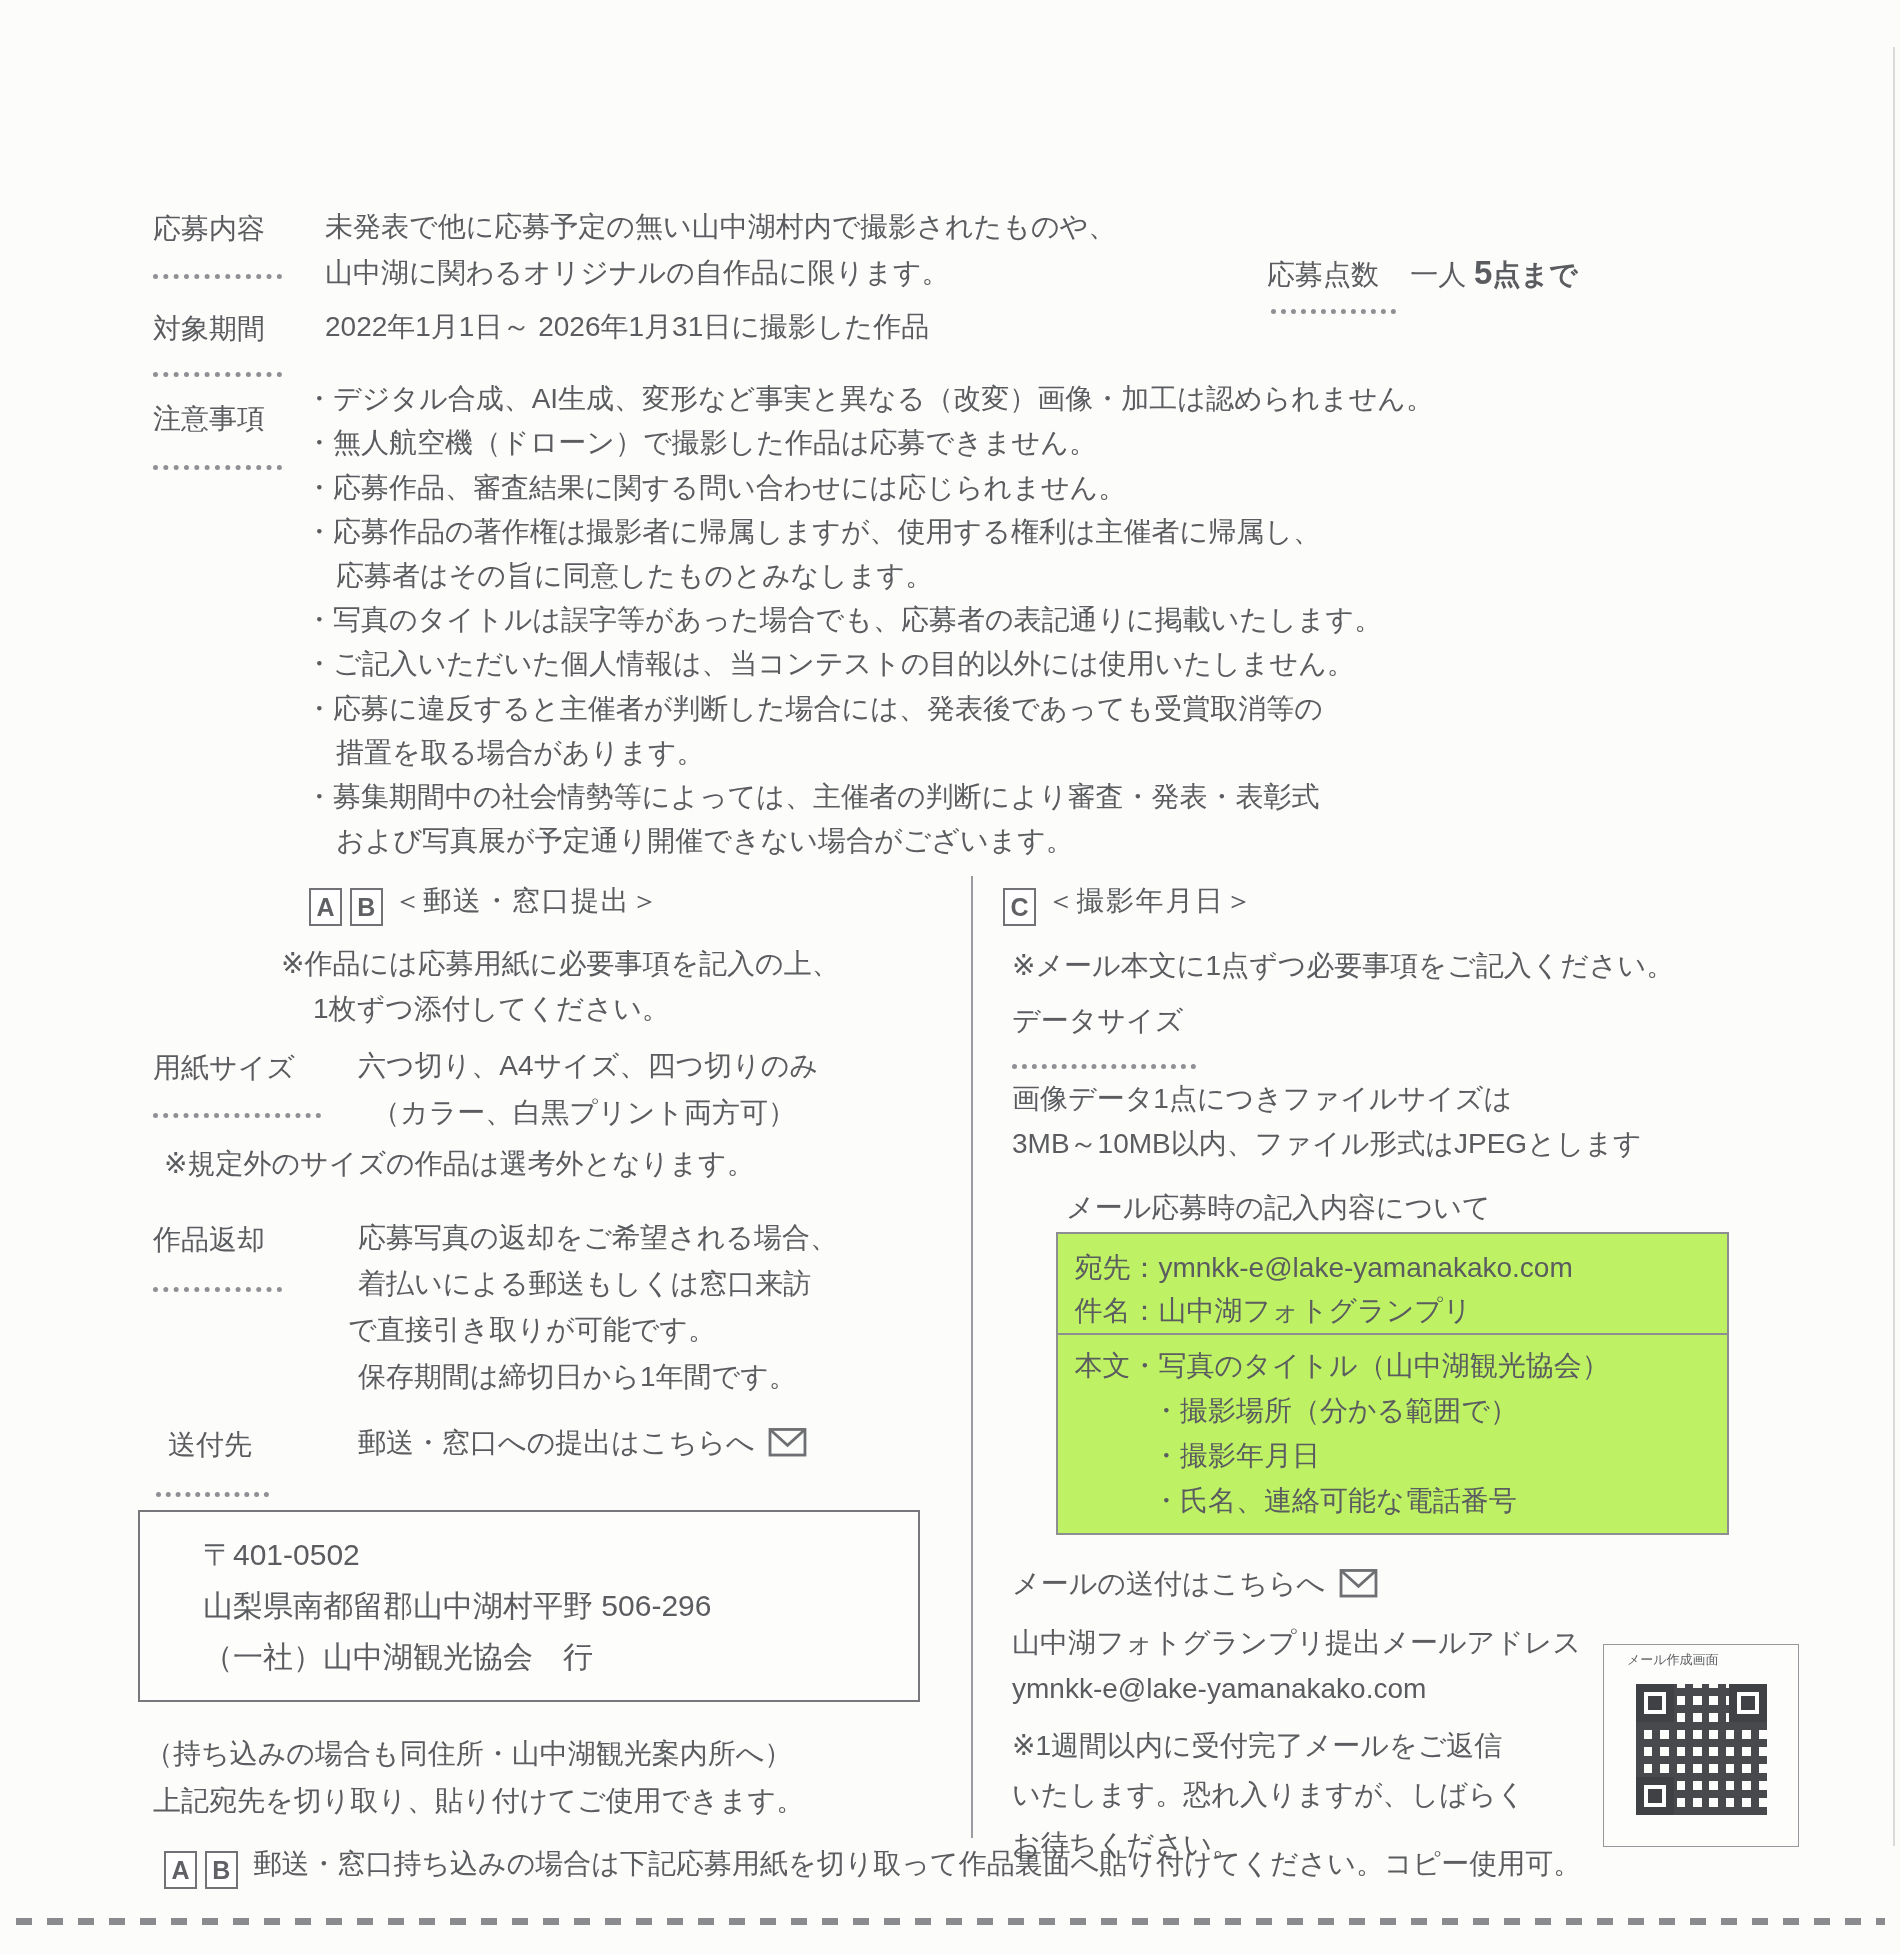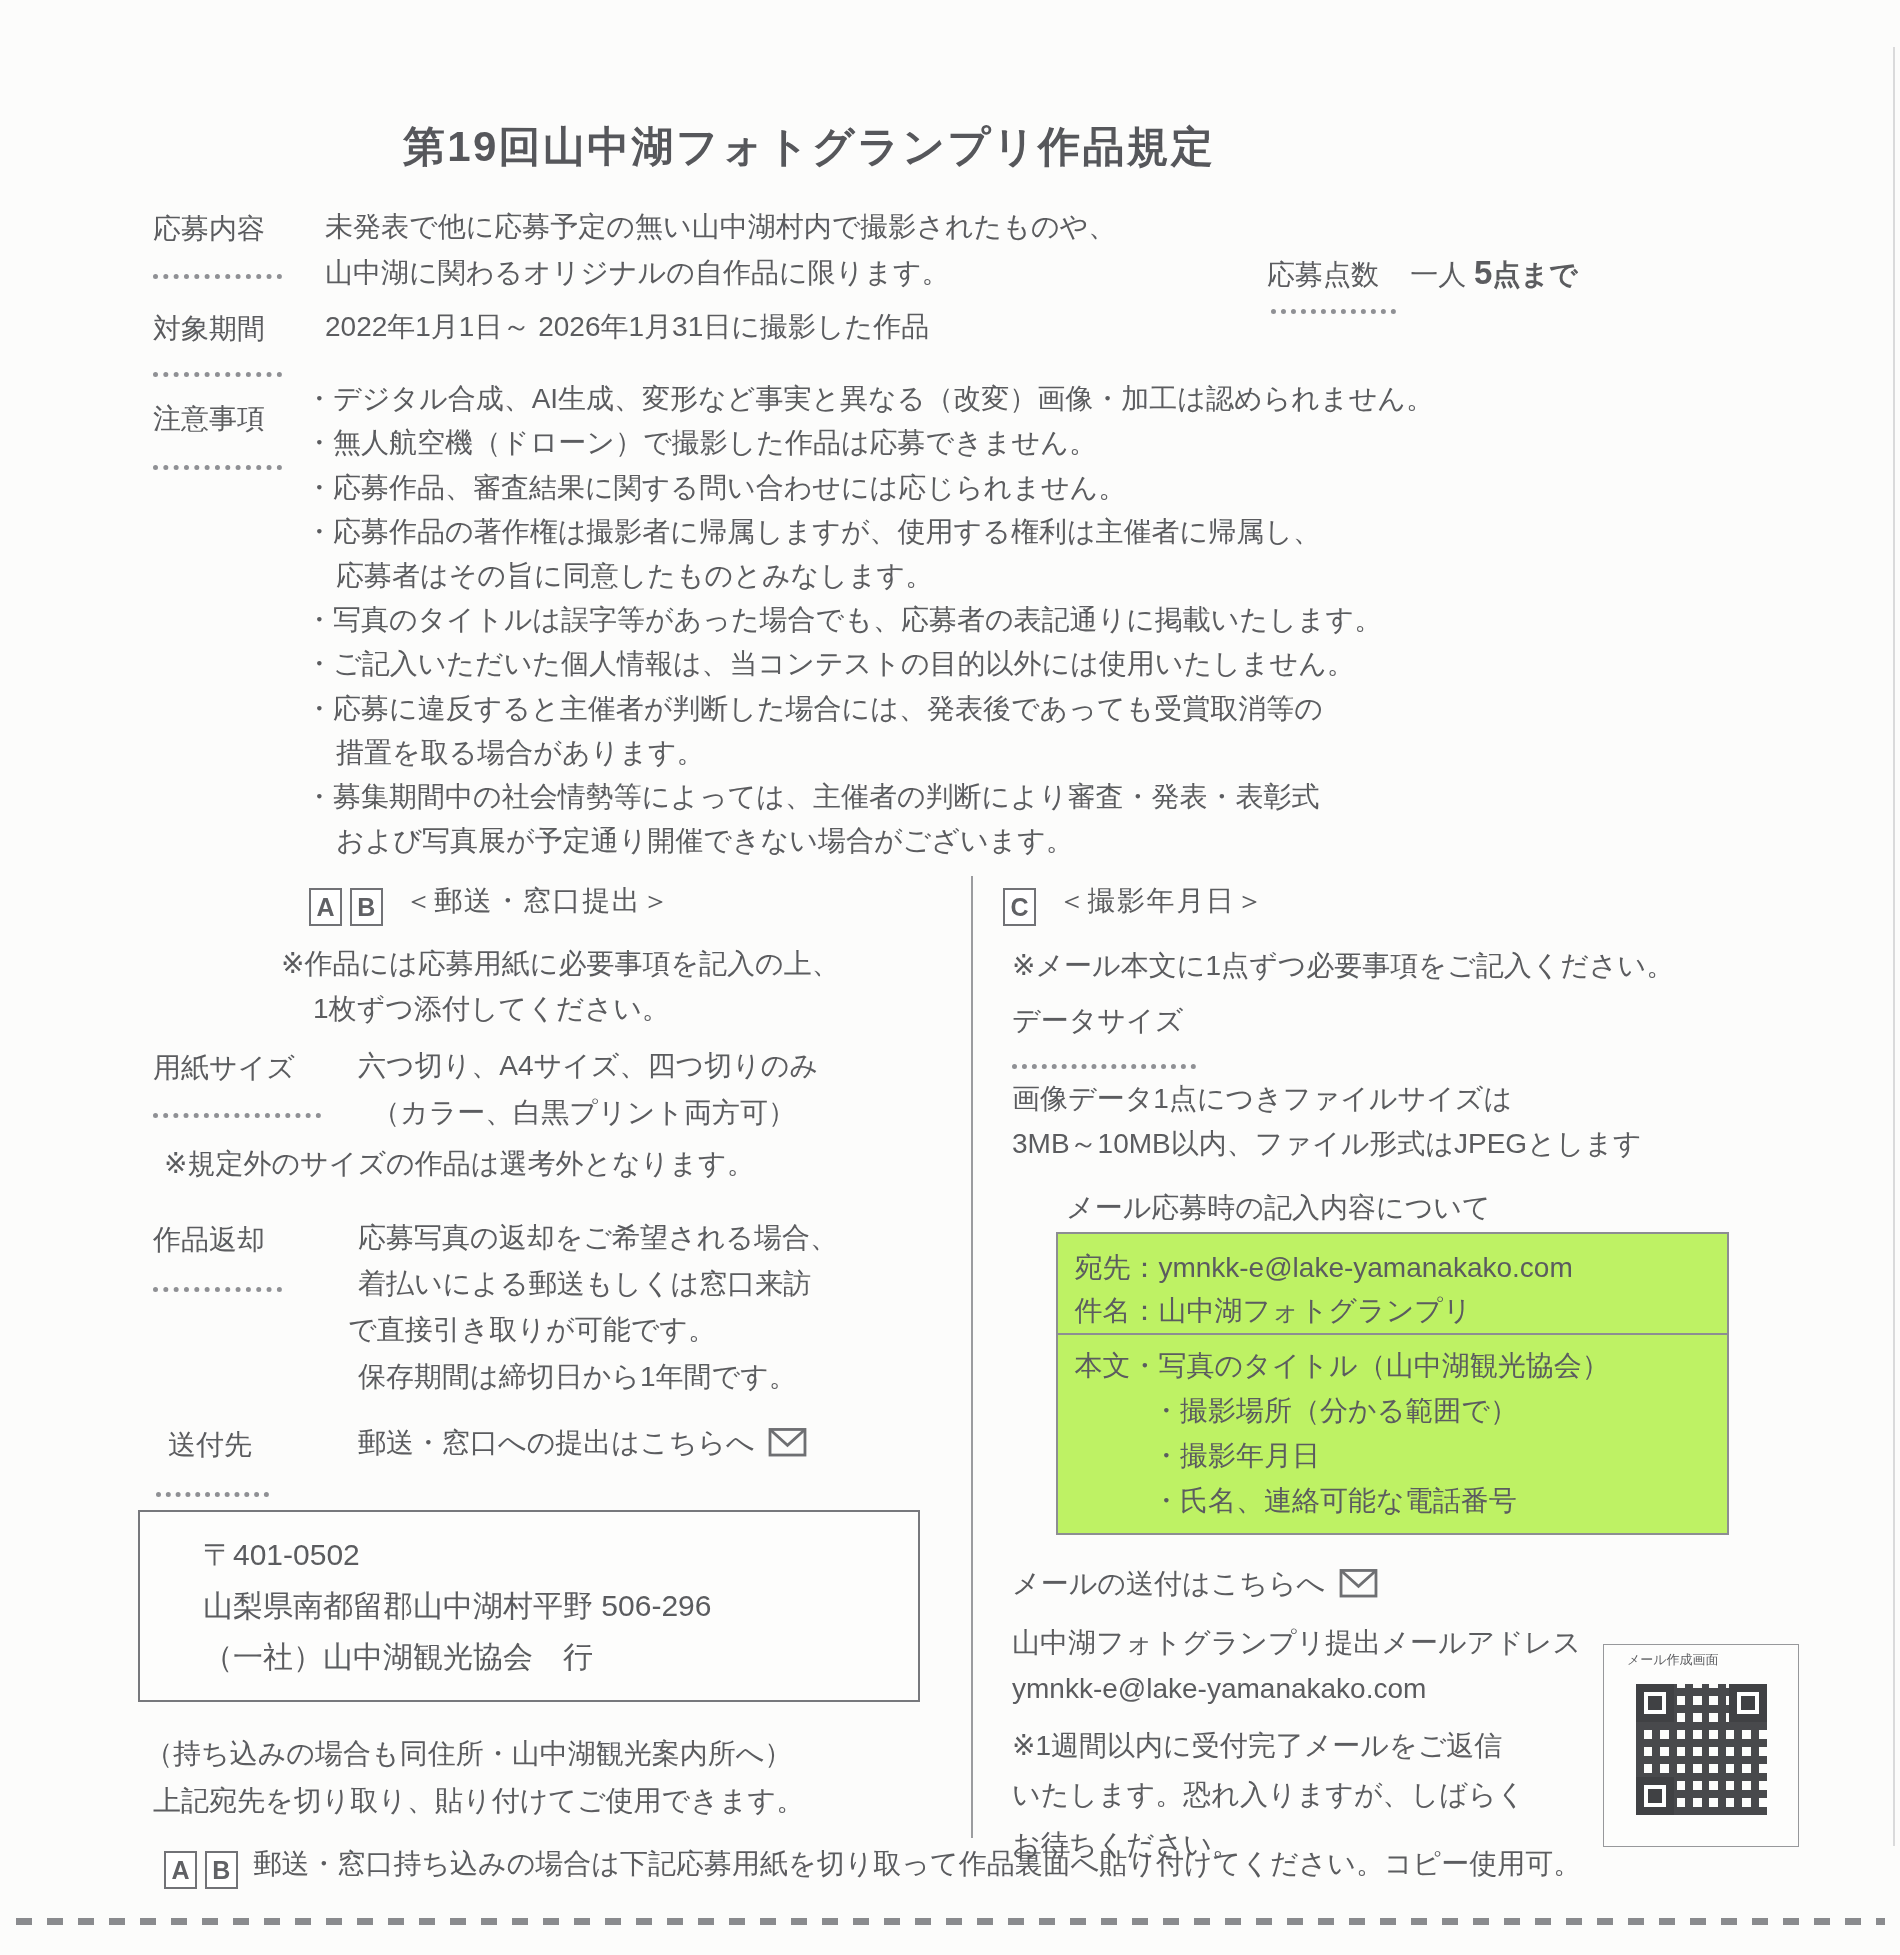--- a/index.html
+++ b/index.html
@@ -10,42 +10,41 @@
   .b{font-weight:bold}
   .s108{font-size:42px}
   .s84{font-size:33px}
   .s76{font-size:30px}
   .s72{font-size:28px}
   .s46{font-size:13px}
   .dots{position:absolute;height:0;border-bottom:5.5px dotted #8f9094}
   .badge{display:inline-block;width:33px;height:38px;border:2.3px solid #717276;font-size:25px;
          font-weight:bold;text-align:center;line-height:34px;margin-right:7.8px;color:#606165;
          background:#fff;vertical-align:-6.3px}
-  .hdr{margin-left:14px;letter-spacing:1.6px}
+  .hdr{margin-left:3px;letter-spacing:1.6px}
   .mail-ic{display:inline-block;vertical-align:-5.5px;margin-left:13.3px}
   .vline{position:absolute;width:1.6px;background:#9b9c9f}
   .addrbox{position:absolute;border:2.7px solid #77787c;background:#fdfdfc}
   .mailbox{position:absolute;border:2px solid #8d8e92;background:#bef264}
   .mailbox .sep{position:absolute;left:0;right:0;height:1.6px;background:#8d8e92}
   .qrbox{position:absolute;border:1.6px solid #97989b;background:#fdfdfc}
   .qr{position:absolute;background:
       repeating-linear-gradient(90deg,#48494c 0 7.8px,transparent 7.8px 16.4px),
       repeating-linear-gradient(0deg,#48494c 0 7.8px,transparent 7.8px 17px)}
   .qf{position:absolute;width:38px;height:38px;border:8.6px solid #404144;background:#fff}
   .qf i{position:absolute;inset:3.9px;background:#404144;display:block}
   .cutline{position:absolute;height:7px;
       background:repeating-linear-gradient(90deg,#8a8b8e 0 16.4px,transparent 16.4px 31px)}
   .edge{position:absolute;background:#bdbec1;opacity:.55}
 </style>
 </head>
 <body>
 
 <div class="page">
 
-  <div class="t s108 b" style="left:403px;top:121px;letter-spacing:2.3px;color:#56575b">第19回山中湖フォトグランプリ作品規定</div>
 
   <div class="t s72" style="left:153px;top:211px">応募内容</div>
   <div class="dots" style="left:153px;top:274px;width:129px"></div>
   <div class="t s72" style="left:325px;top:209px">未発表で他に応募予定の無い山中湖村内で撮影されたものや、</div>
   <div class="t s72" style="left:325px;top:255px">山中湖に関わるオリジナルの自作品に限ります。</div>
 
   <div class="t s72" style="left:1267px;top:252px">
     <span>応募点数</span>
     <span style="margin-left:23.5px">一人 </span><span class="b s84">5</span><span class="b">点まで</span>
   </div>

